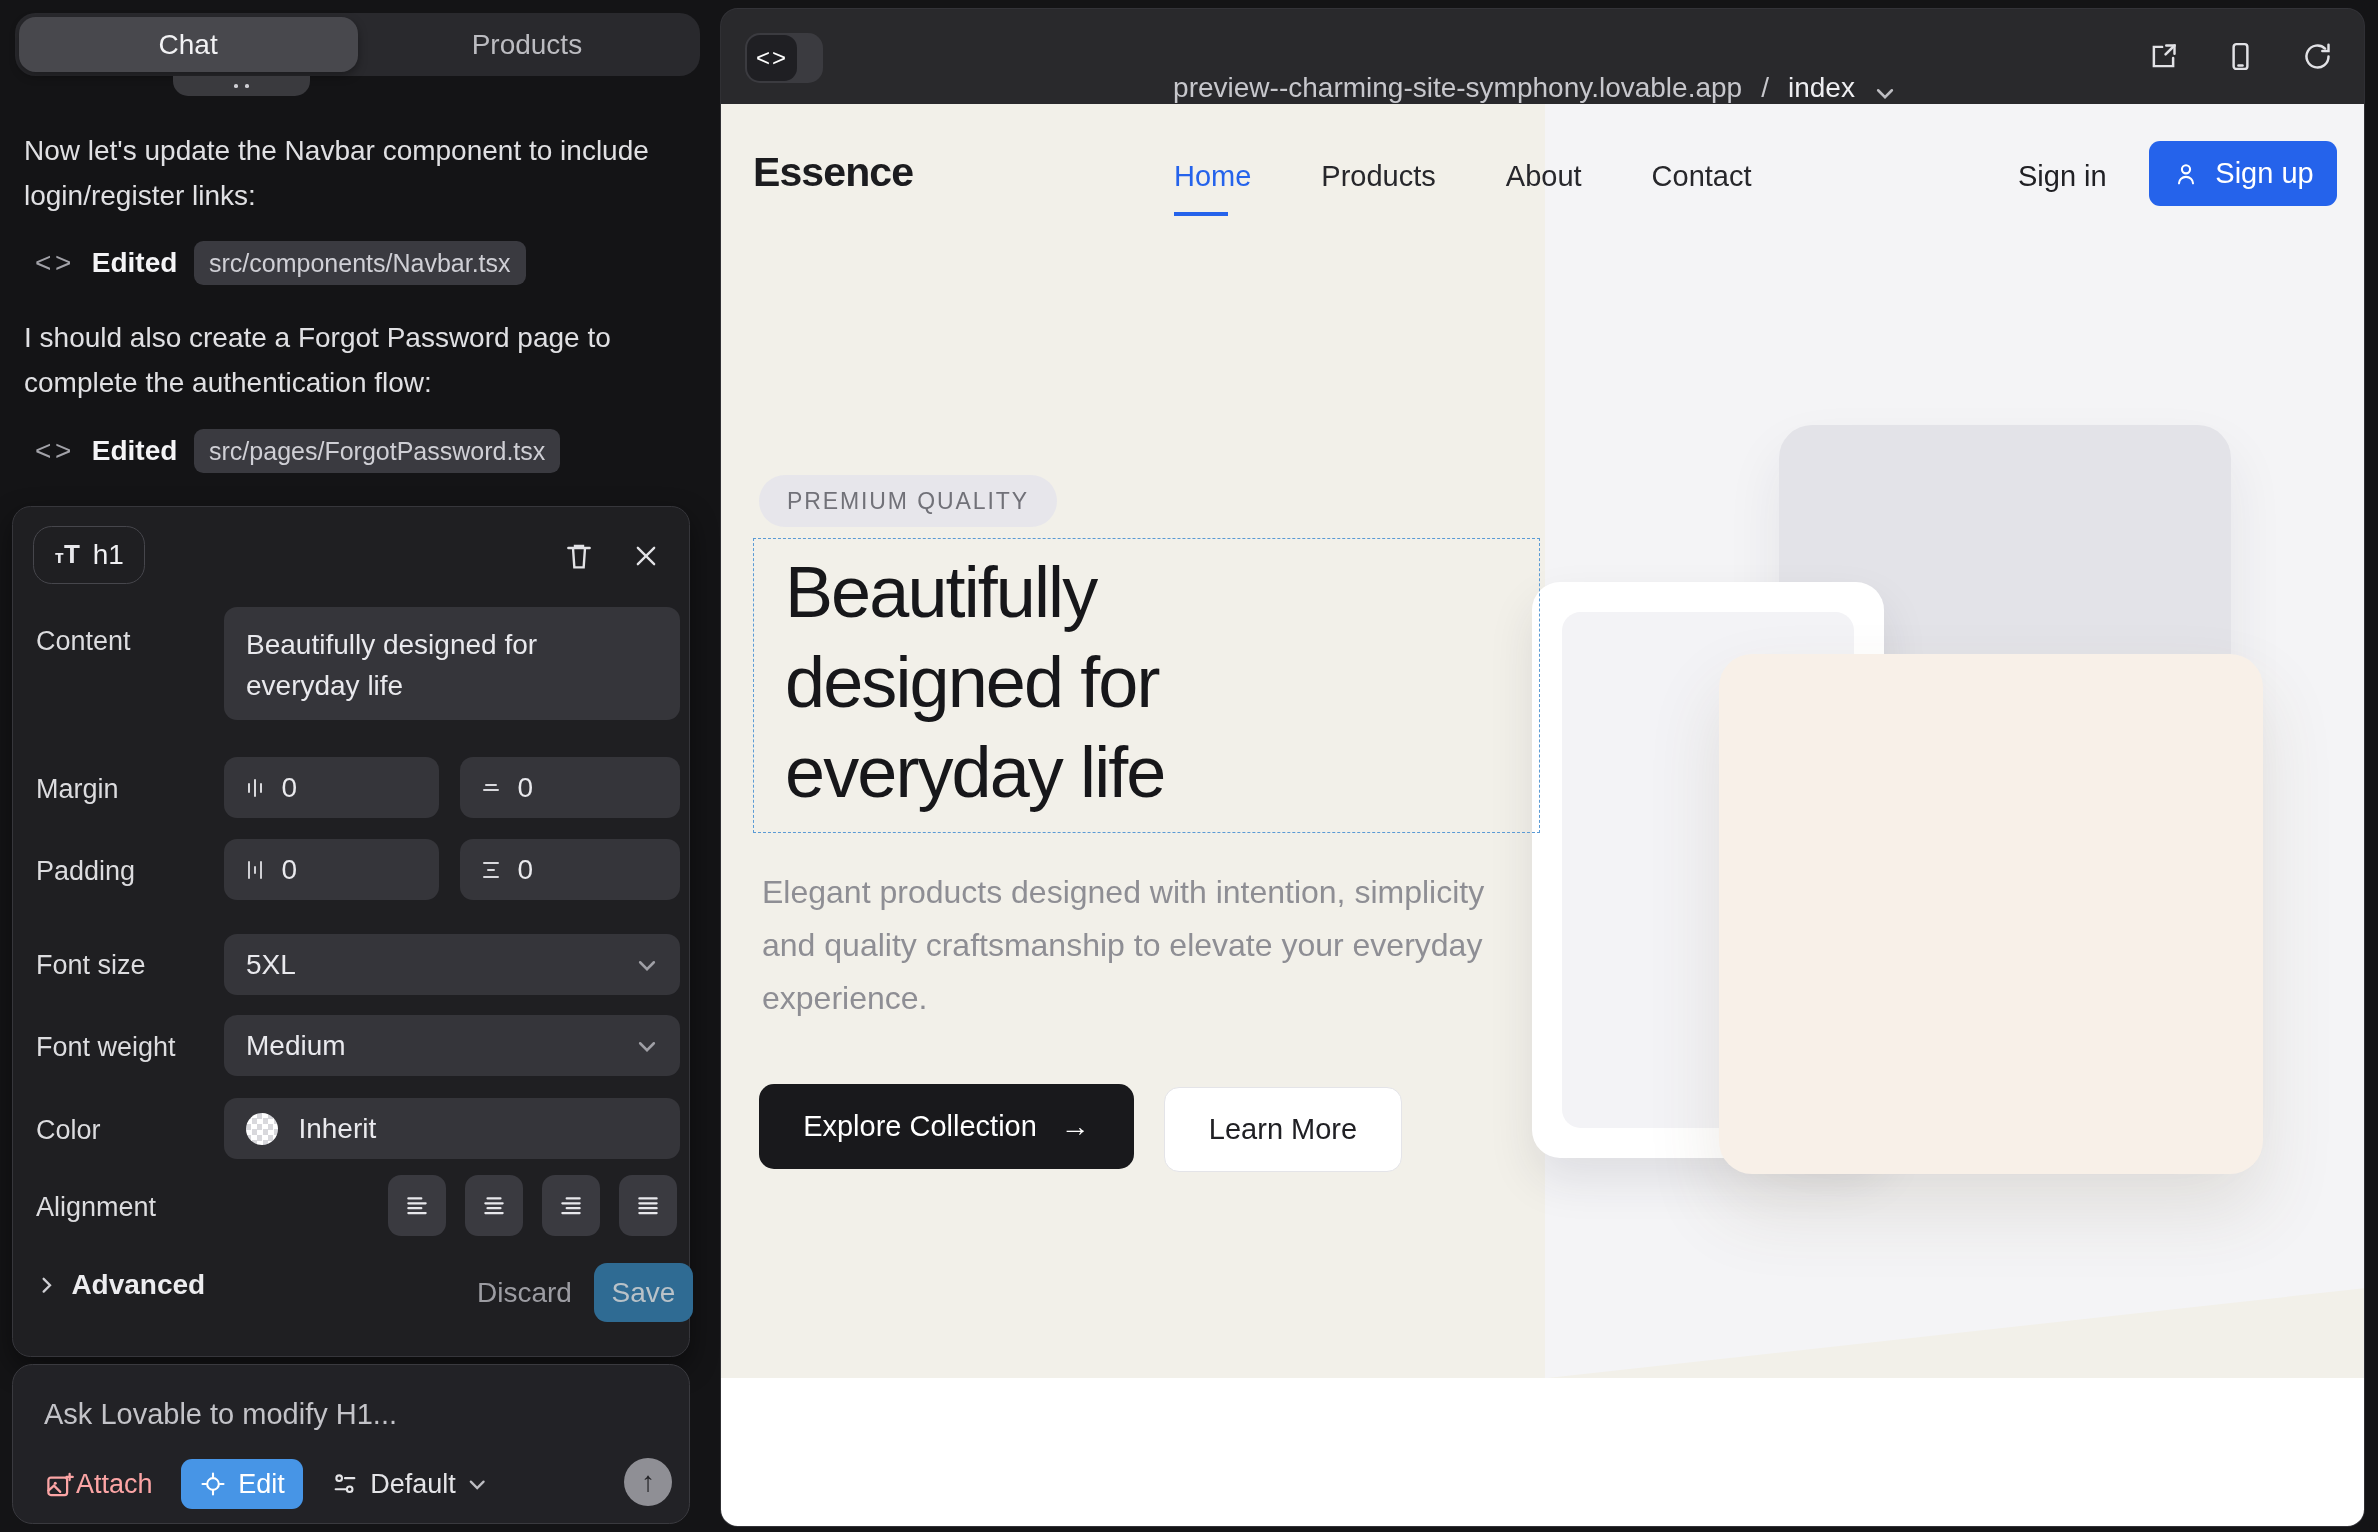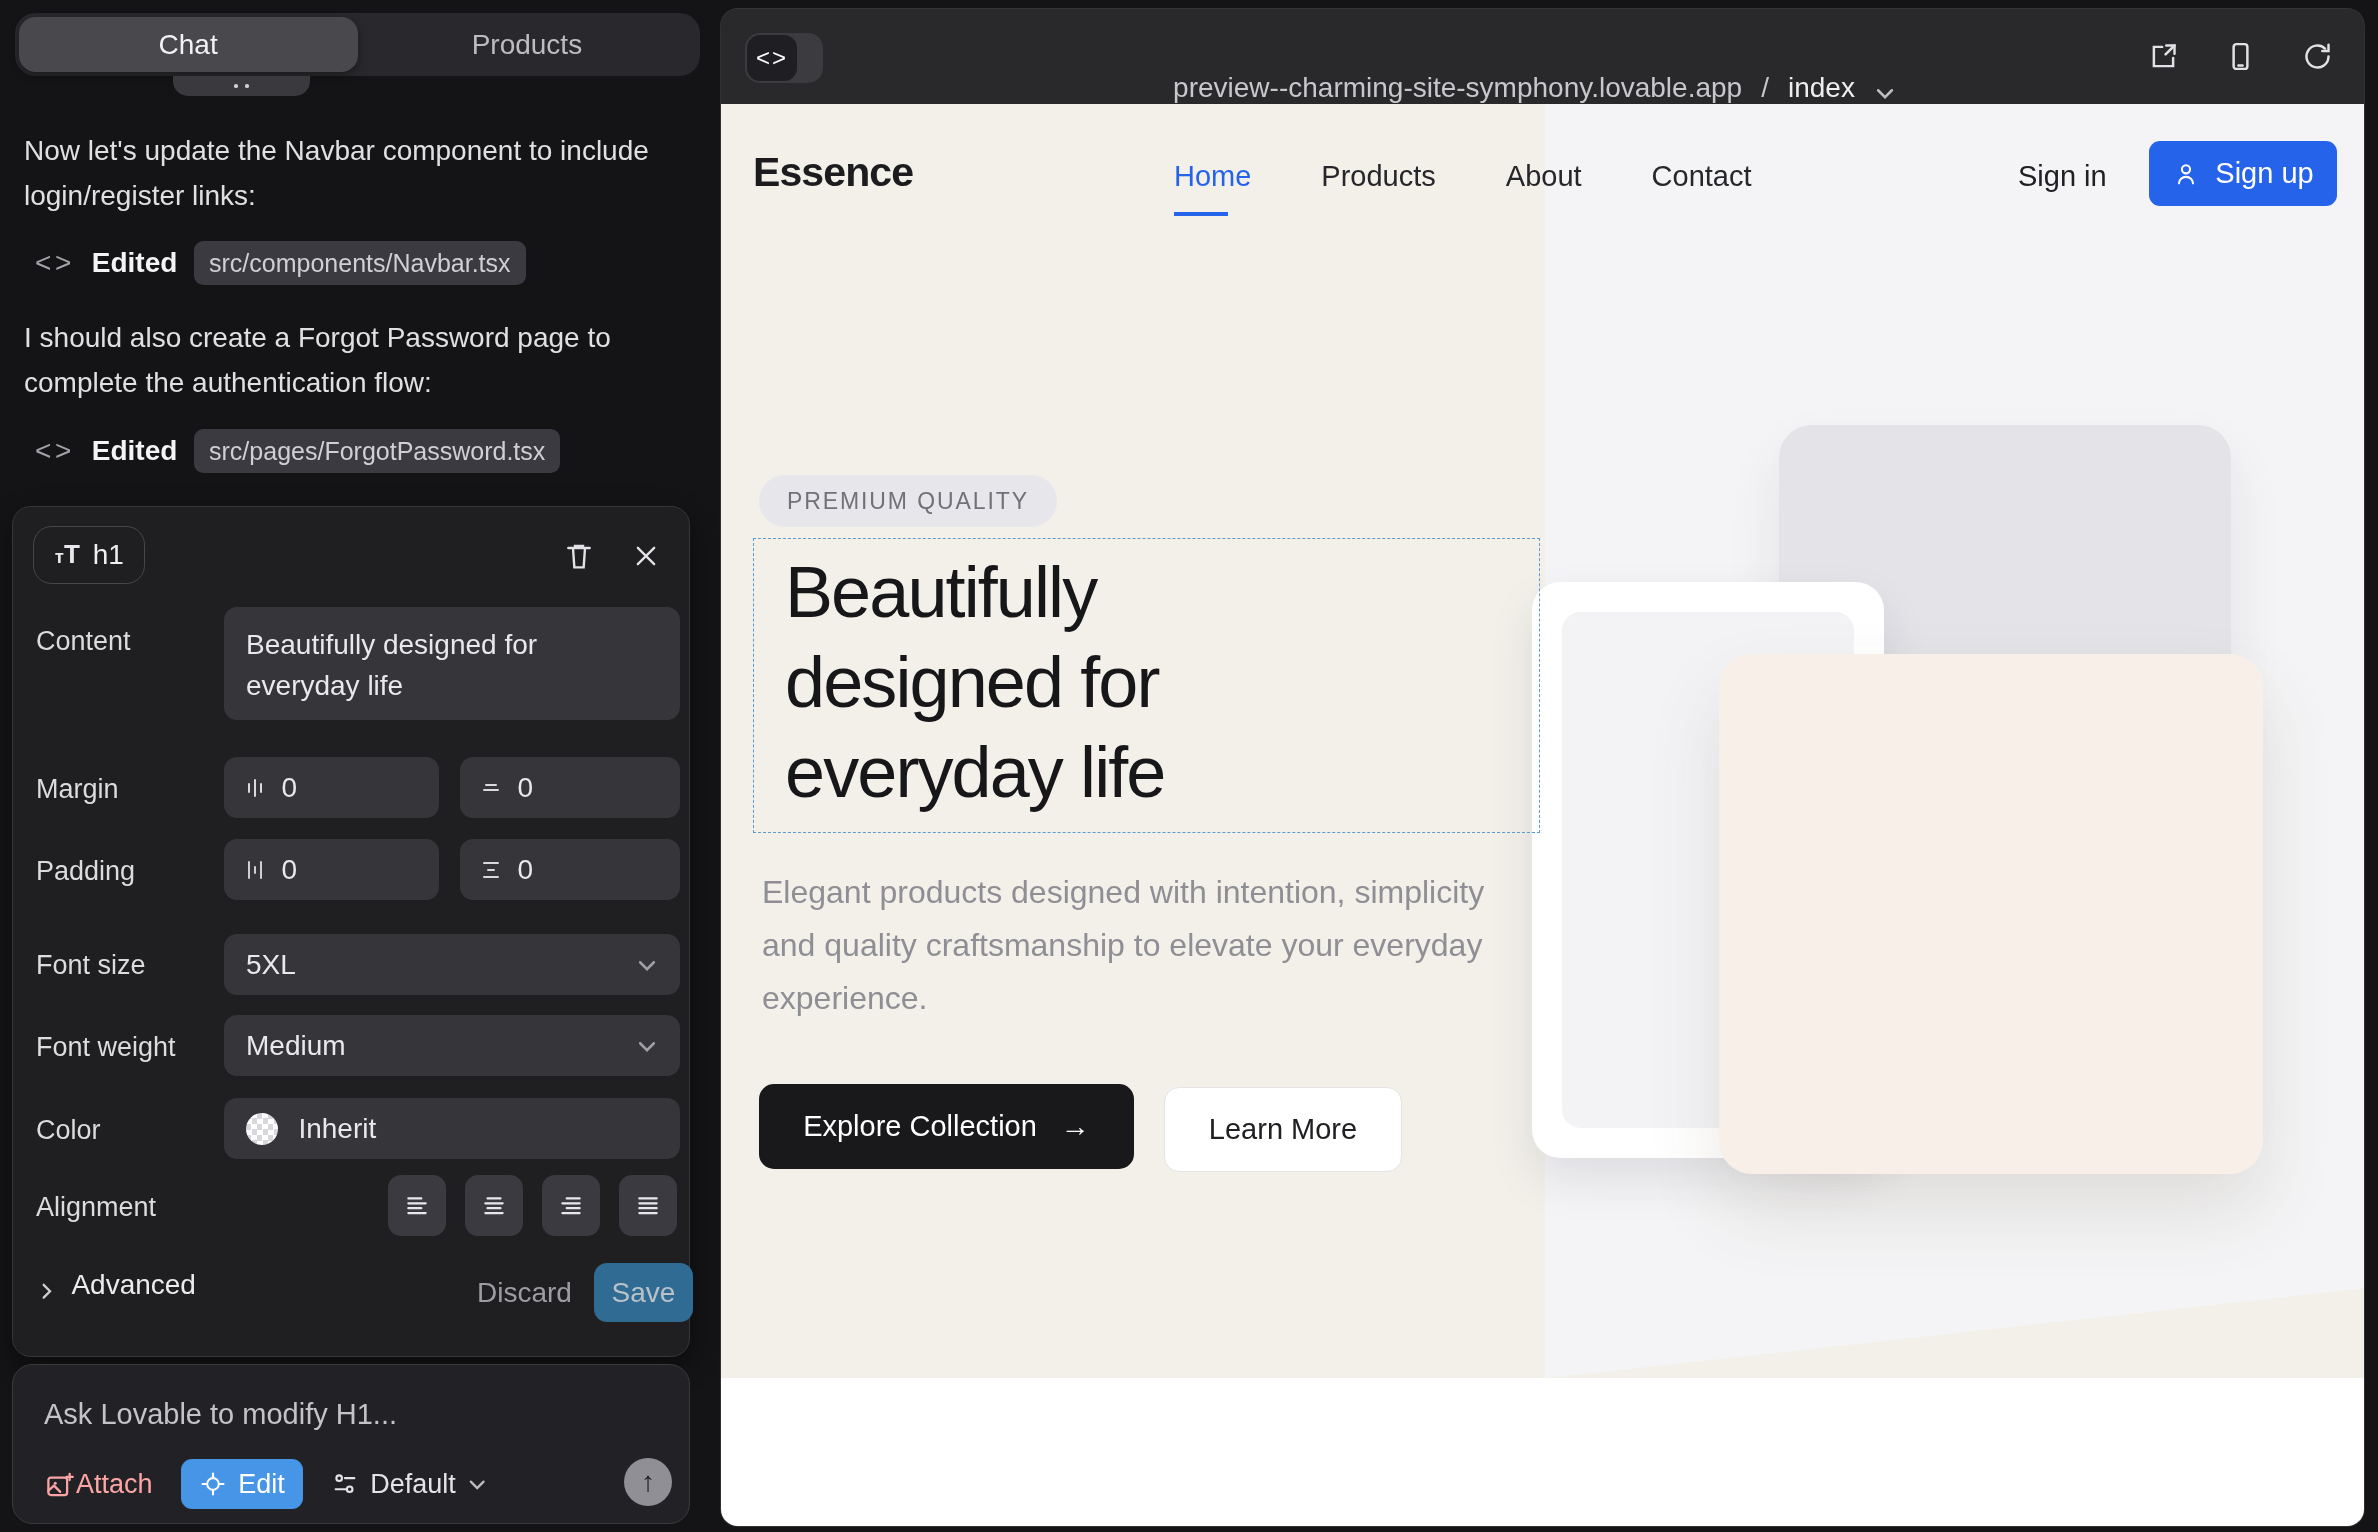--- a/index.html
+++ b/index.html
@@ -30,21 +30,21 @@
   .icon-btn { width:41px; height:41px; display:flex; align-items:center; justify-content:center; color:#e2e2e6; cursor:pointer; }
   .row-label { left:23px; font-size:27px; color:#dcdcdf; }
   .field { background:#35353a; border-radius:13px; color:#e9e9ed; display:flex; align-items:center; }
   .content-area { left:211px; top:100px; width:456px; height:113px; padding:16.7px 22px; font-size:28px; line-height:41px; align-items:flex-start; }
   .num-field { height:61px; padding:0 18.6px; gap:15px; font-size:28px; }
   .sel-field { left:211px; width:456px; height:61px; padding:0 22px; font-size:28px; justify-content:space-between; cursor:pointer; }
   .chev { color:#a0a0a6; }
   .swatch { width:32px; height:32px; border-radius:50%; margin-right:20.4px; background:
       repeating-conic-gradient(#ffffff 0 25%, #d8d8dc 0 50%); background-size:11px 11px; }
   .align-btn { width:58px; height:61px; background:#3a3a40; border-radius:13px; display:flex; align-items:center; justify-content:center; color:#e8e8ec; cursor:pointer; }
-  .adv { left:23px; top:762px; display:flex; align-items:flex-end; gap:15px; font-size:28px; color:#ececef; cursor:pointer; }
+  .adv { left:23px; top:762px; display:flex; align-items:center; gap:15px; font-size:28px; color:#ececef; cursor:pointer;font-weight:bold; }
   .adv svg { color:#cfcfd4; }
   .discard { top:770px; left:464px; font-size:28px; color:#9c9ca2; cursor:pointer; }
   .save { left:581px; top:756px; width:99px; height:59px; background:var(--save_blue,#2f6b93); border-radius:13px; color:#b9c2c8; font-size:28px; display:flex; align-items:center; justify-content:center; cursor:pointer; }
 
   
   #composer { left:12px; top:1364px; width:678px; height:160px; background:#222226; border:0.9px solid #3a3a3f; border-radius:20.4px; }
   .composer-input { left:31px; top:33px; width:603px; font-size:29px; color:#c3c3c8; }
   .composer-row { left:31px; top:93px; right:15px; height:52px; display:flex; align-items:center; gap:28px; }
   .attach { display:flex; align-items:flex-end; gap:2px; color:#fca5a5; font-size:27px; cursor:pointer; }
   .edit-pill { display:flex; align-items:center; gap:11px; background:var(--edit_blue,#4795e6); color:#fff; font-size:27px; border-radius:11px; padding:9.3px 18.6px; cursor:pointer; }

